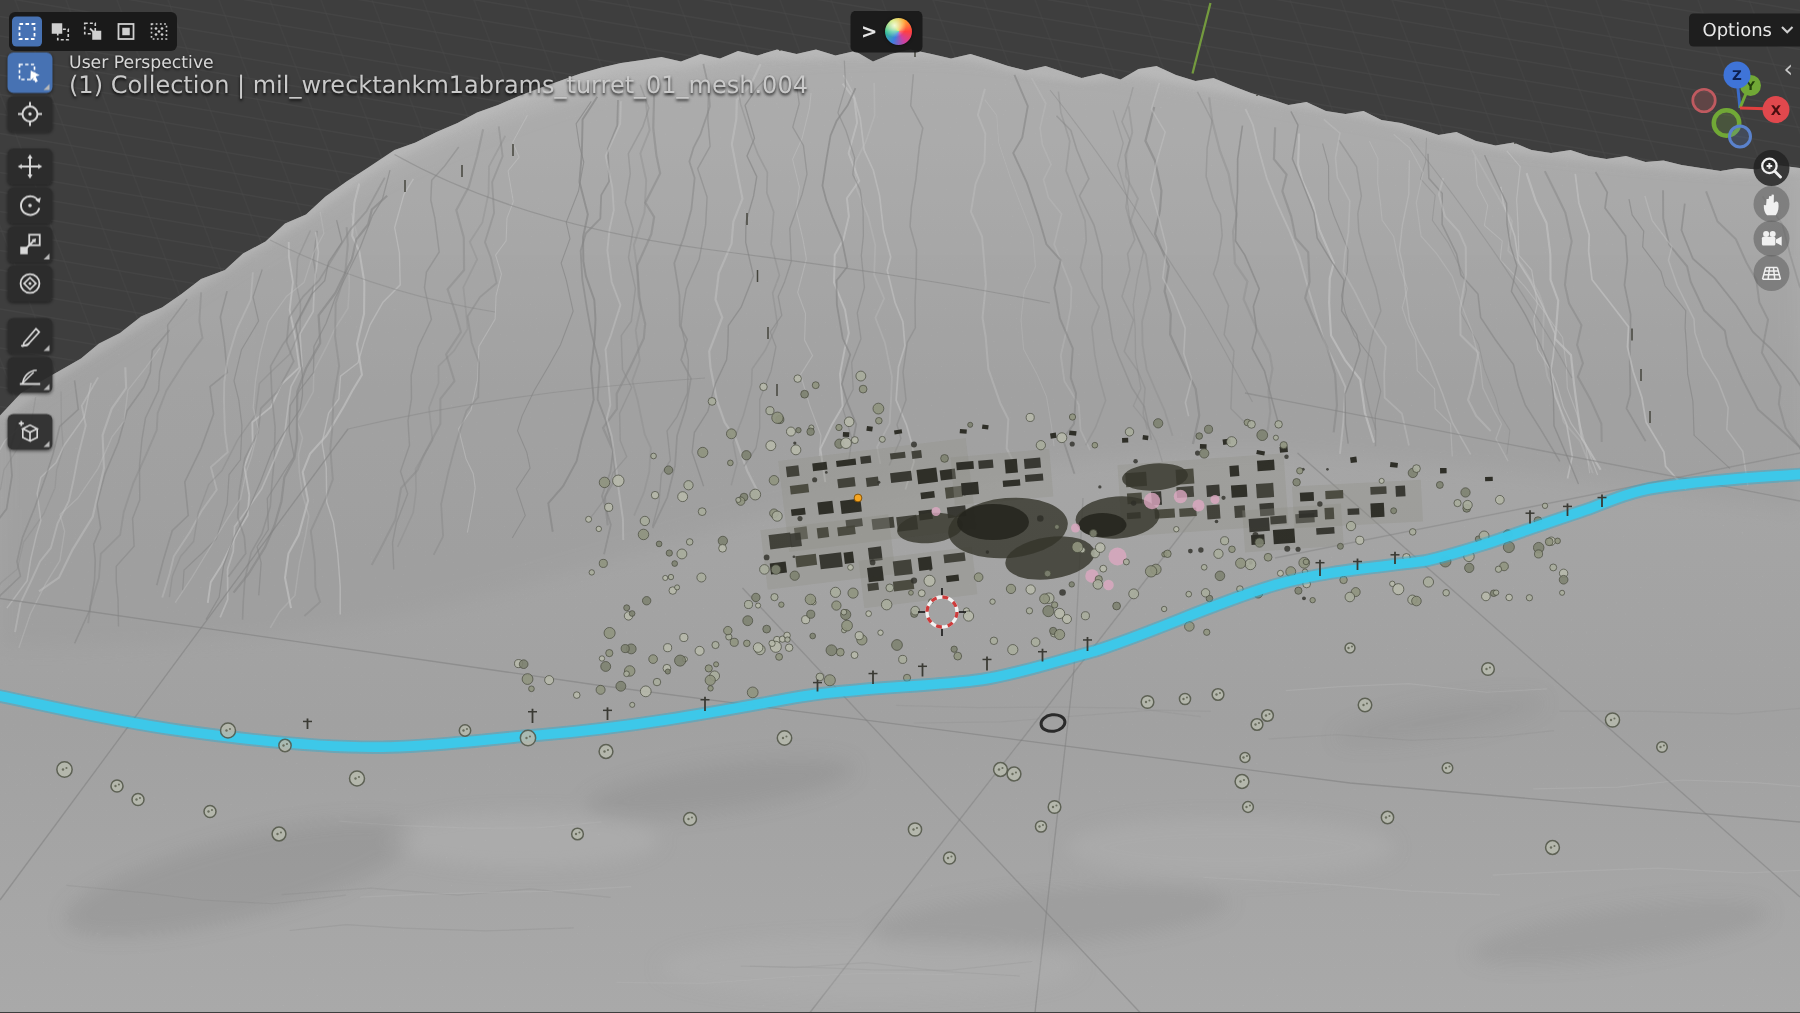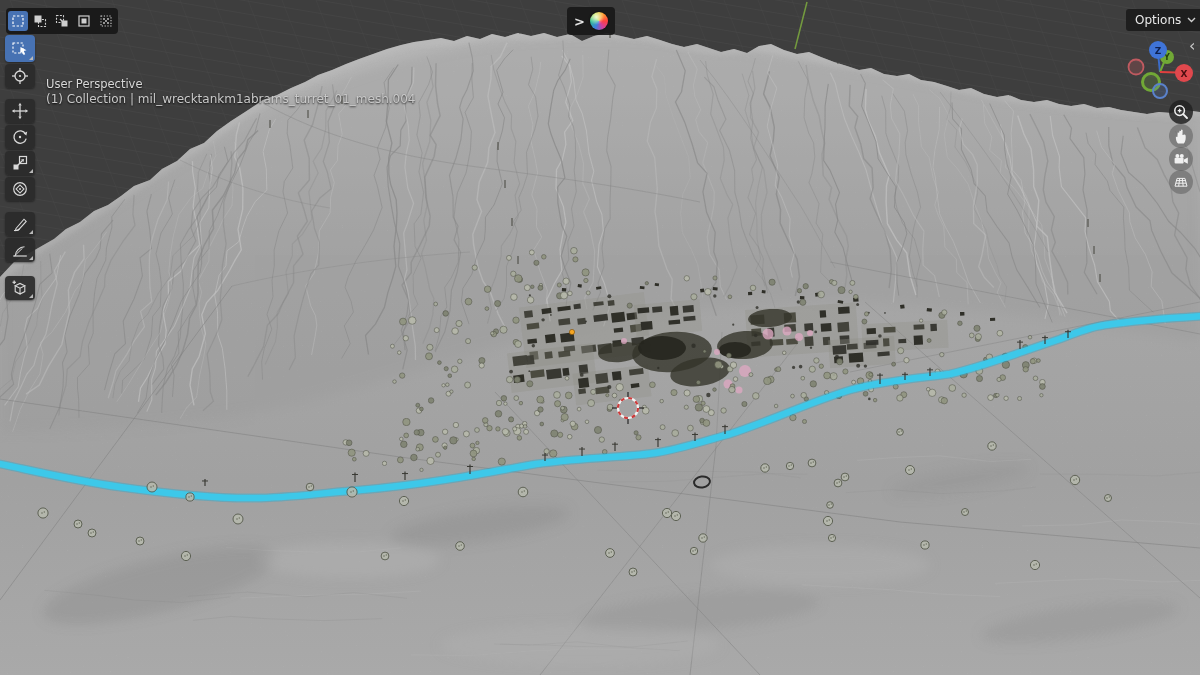--- a/index.html
+++ b/index.html
@@ -2,23 +2,23 @@
 <html><head>
 <meta charset="utf-8">
 <style>
   html,body{margin:0;padding:0;background:#222;}
   #stage{position:relative;width:1200px;height:675px;overflow:hidden;
          font-family:"DejaVu Sans","Liberation Sans",sans-serif;background:#3e3e3e;
          -webkit-font-smoothing:antialiased;}
   #scene{position:absolute;left:0;top:0;}
 
   
-  .viewport-info{position:absolute;left:46px;top:33px;color:#d8d8d8;pointer-events:none;margin-top:43px;}
+  .viewport-info{position:absolute;left:46px;top:33px;color:#d8d8d8;pointer-events:none;}
   .viewport-info .line1{font-size:11.5px;line-height:16px;text-shadow:0 1px 2px rgba(0,0,0,.85);}
-  .viewport-info .line2{font-size:12px;line-height:15px;color:#c9c9c9;text-shadow:0 1px 2px rgba(0,0,0,.85);}
+  .viewport-info .line2{font-size:16px;line-height:15px;color:#c9c9c9;text-shadow:0 1px 2px rgba(0,0,0,.85);}
 
   
   .mode-bar{position:absolute;left:6px;top:8px;display:flex;gap:2px;align-items:center;
             background:rgba(24,24,24,.95);border-radius:4px;padding:2px;height:22px;}
   .mode-btn{width:20px;height:20px;border-radius:3px;display:flex;align-items:center;justify-content:center;}
   .mode-btn.active{background:#4772b3;}
 
   
   .toolbar{position:absolute;left:5px;top:35px;display:flex;flex-direction:column;gap:2px;width:32px;}
   .tool-btn{width:30px;height:24px;border-radius:4px;background:rgba(42,42,42,.92);

